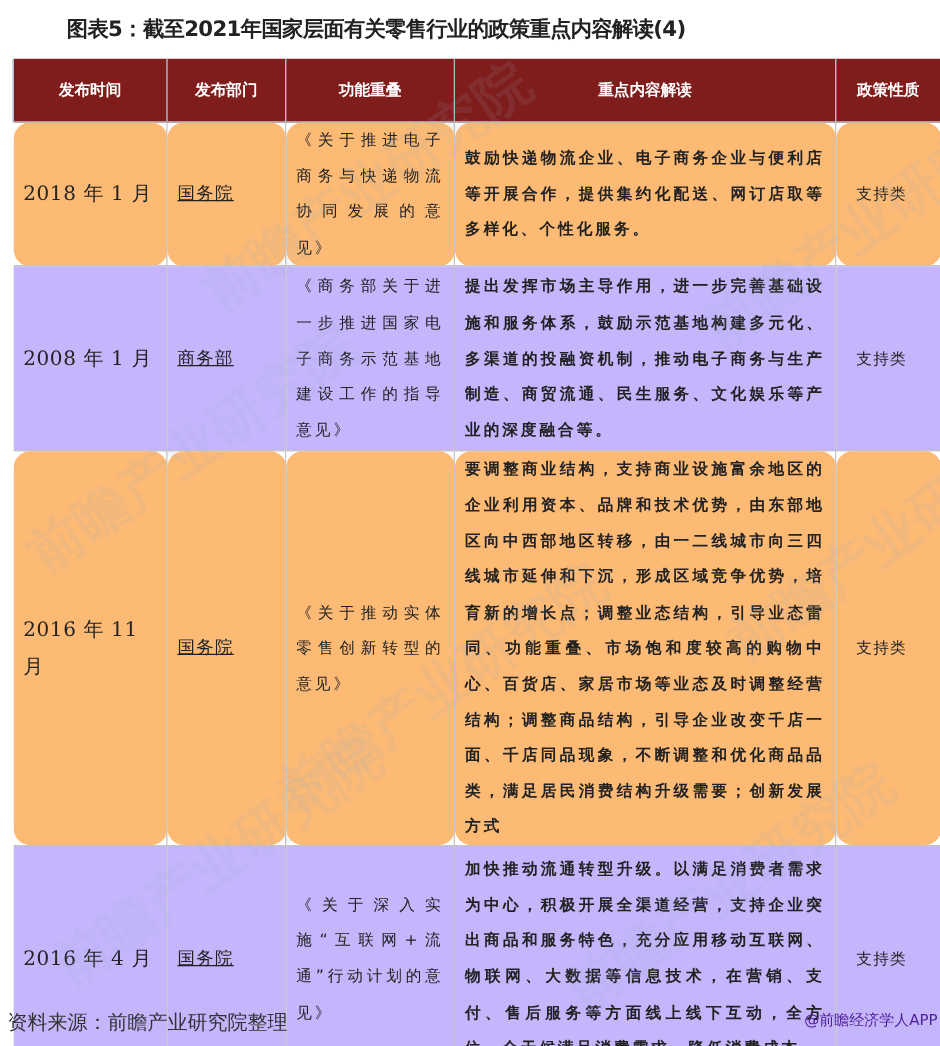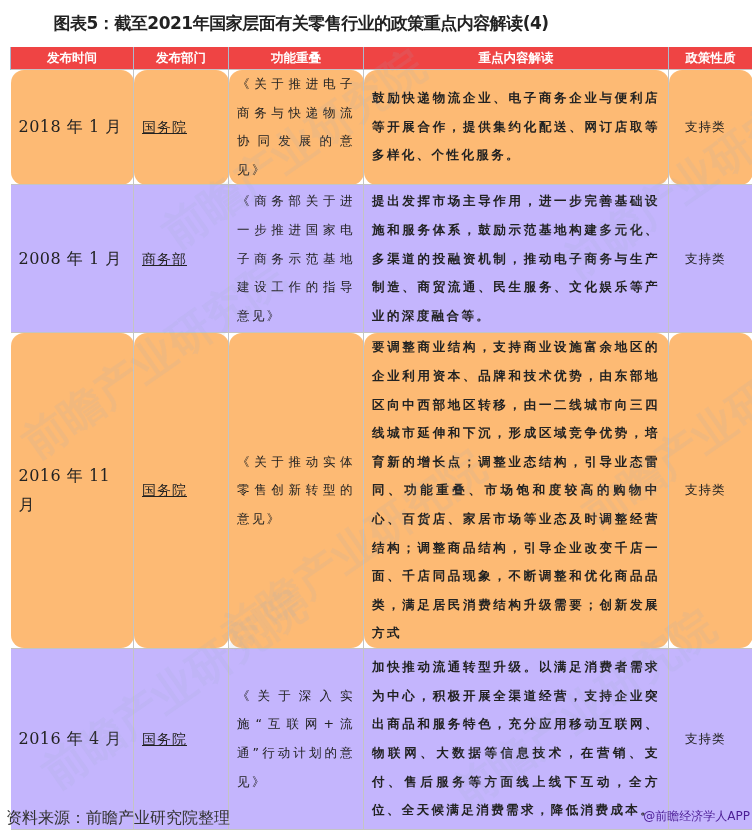--- a/index.html
+++ b/index.html
@@ -10,22 +10,22 @@
   .title {
     position: absolute; top: 12px; left: 0; width: 602px; text-align: center;
     font-family: "DejaVu Sans", sans-serif; font-weight: bold; font-size: 17px; color: #222;
     letter-spacing: -0.5px;
   }
   table.policy {
     position: absolute; top: 47px; left: 10px; width: 742px;
     border-collapse: collapse; table-layout: fixed;
   }
   table.policy th {
-    background: #ef4444; color: #ffffff; font-weight: bold; font-size: 12.5px;
-    height: 22px; border-left: 1px solid #a9b9d0; border-right: 1px solid #a9b9d0;
+    background: #7f1d1d; color: #ffffff; font-weight: bold; font-size: 12.5px;
+    height: 50px; border-left: 1px solid #a9b9d0; border-right: 1px solid #a9b9d0;
     text-align: center; padding: 0;
   }
   table.policy td {
     border: 1px solid #c4c4c4; font-size: 12.5px; vertical-align: middle;
     padding: 0 8px; line-height: 28.6px; letter-spacing: 2.4px;
   }
   table.policy tr.gray td { background: #fdba74; border-radius: 13px; }
   table.policy tr.white td { background: #c4b5fd; }
   table.policy td.c-date { letter-spacing: 0.5px; font-family: "DejaVu Serif", serif; font-size: 16px; }
   table.policy td.c-dept { font-size: 14px; letter-spacing: 1px; text-decoration: underline; }

